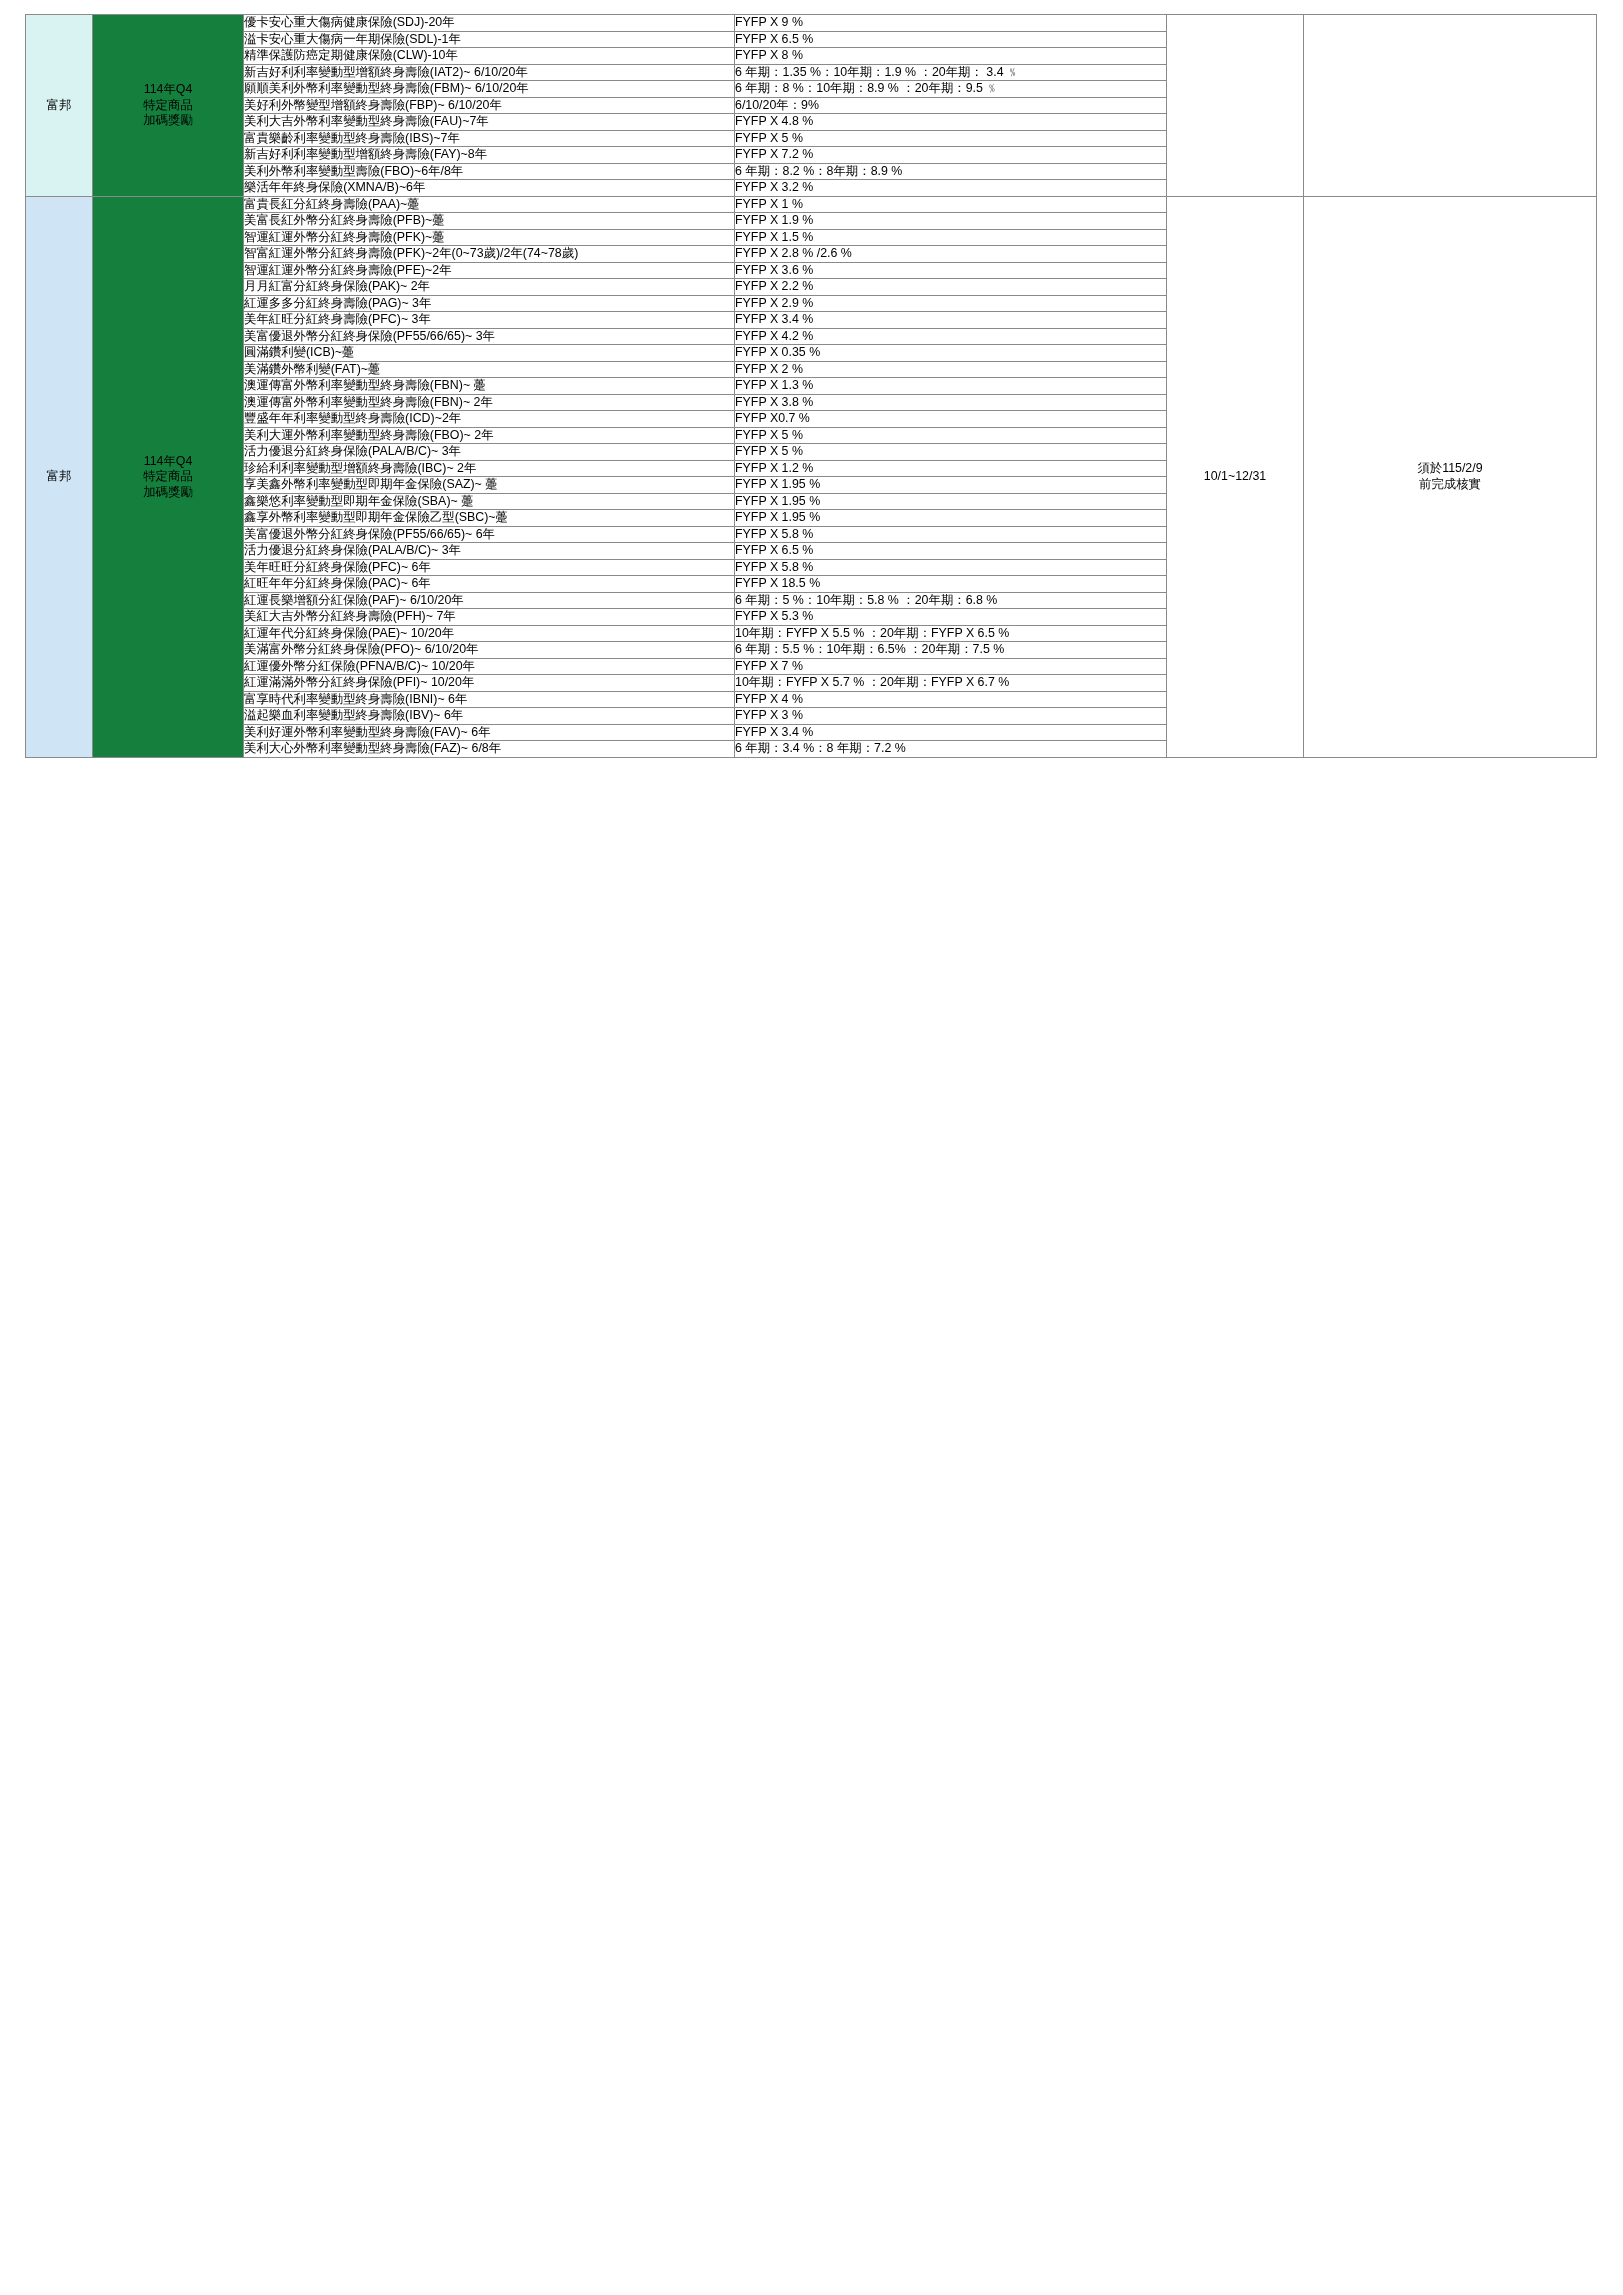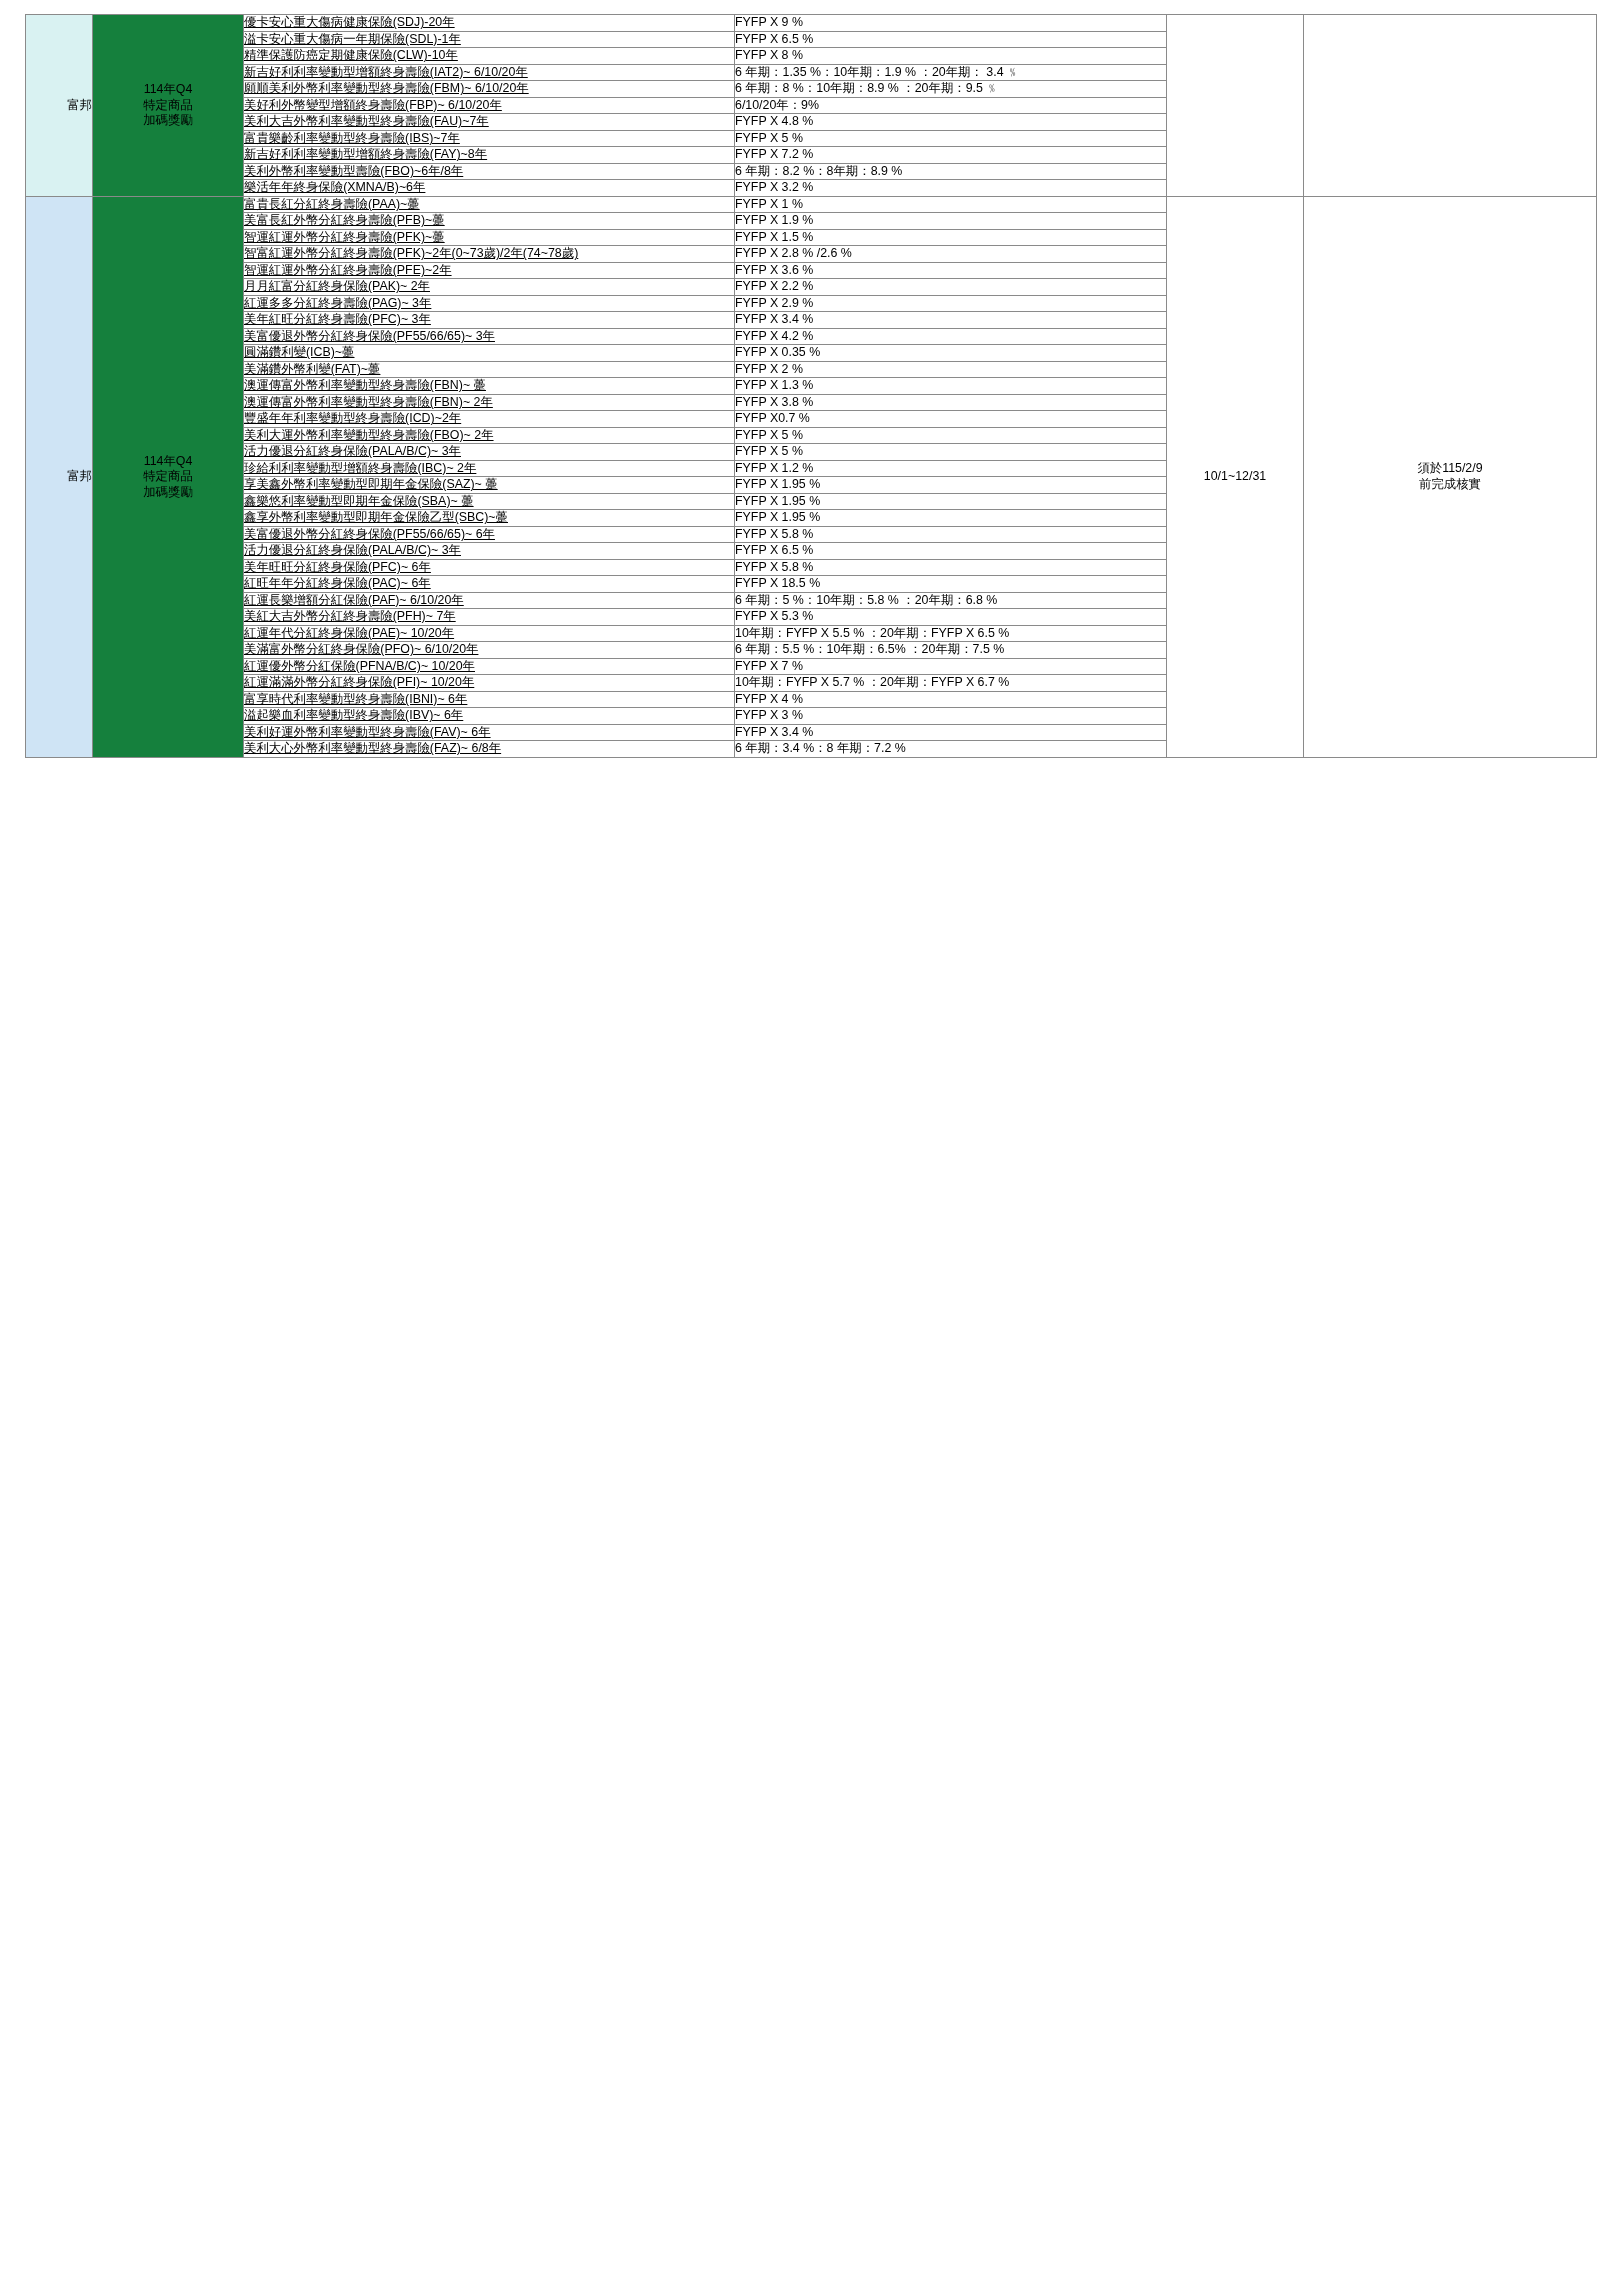--- a/index.html
+++ b/index.html
@@ -35,41 +35,40 @@
   }
   
   col.c-brand   { width: 67px; }
   col.c-promo   { width: 151px; }
   col.c-product { width: 491px; }
   col.c-rate    { width: 432px; }
   col.c-period  { width: 137px; }
   col.c-note    { width: 293px; }
 
   td.brand {
-    text-align: right;
+    text-align: center;
     font-size: 13.7px;
     background: #ffffff;
     margin-left: 16px;
   }
   td.brand.tint-a { background: #d9f2f2; }
   td.brand.tint-b { background: #cfe4f5; }
 
   td.promo {
     text-align: center;
     font-size: 12.4px;
     line-height: 1.5;
     background: #15803d;
     padding: 2.6px 3.9px;
   }
   td.product {
     padding: 3.9px 6.5px 3.9px 7.9px;
     font-size: 12.8px;
     white-space: nowrap;
     overflow: hidden;
-    text-decoration: underline;
   }
   td.rate {
     padding: 3.9px 6.5px 3.9px 7.9px;
     font-size: 12.8px;
     white-space: nowrap;
     overflow: hidden;
   }
   td.period, td.note {
     text-align: center;
     font-size: 13px;

